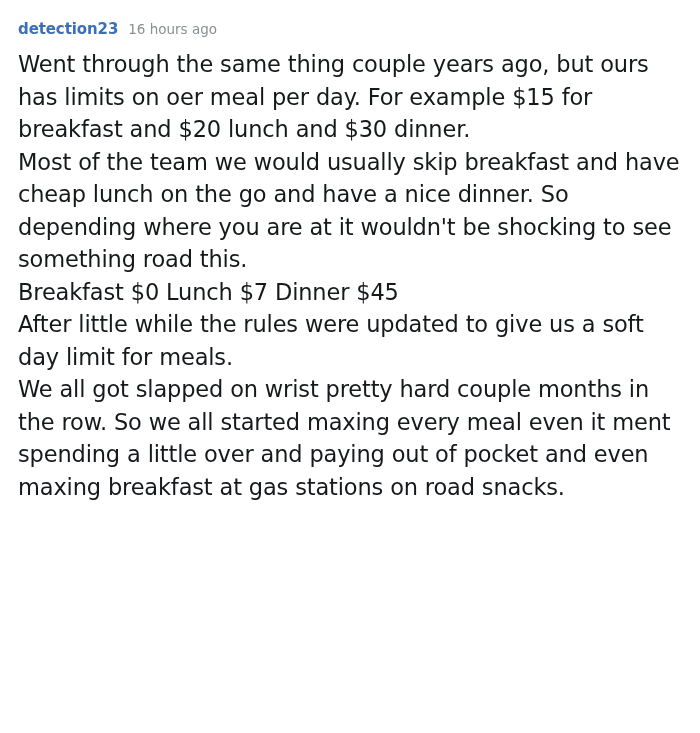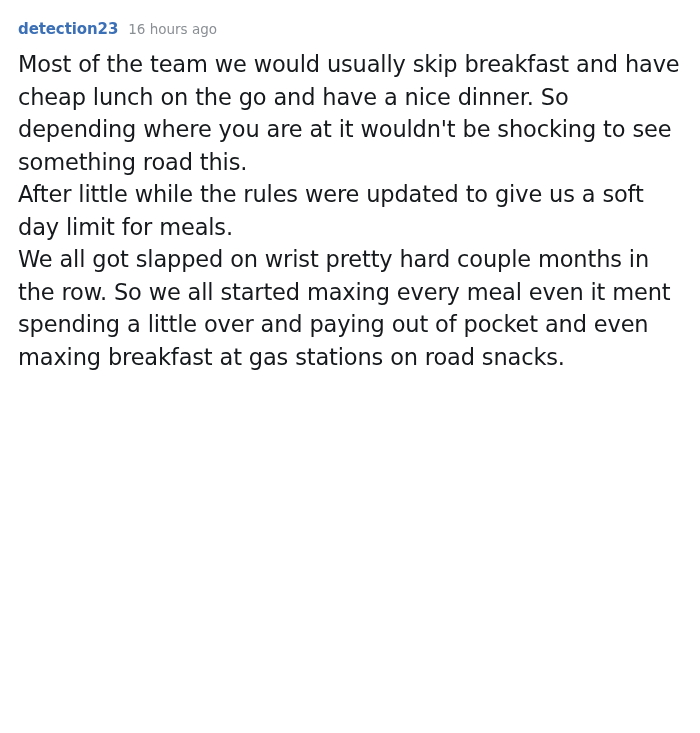--- a/index.html
+++ b/index.html
@@ -52,17 +52,19 @@
 </style>
 </head>
 <body>
 
 <div class="comment">
   <div class="comment-header">
     <span class="author">detection23</span>
     <span class="timestamp">16 hours ago</span>
   </div>
   <div class="comment-body">
+    <p>Went through the same thing couple years ago, but ours has limits on oer meal per day. For example $15 for breakfast and $20 lunch and $30 dinner.</p>
     <p>Most of the team we would usually skip breakfast and have cheap lunch on the go and have a nice dinner. So depending where you are at it wouldn't be shocking to see something road this.</p>
+    <p>Breakfast $0 Lunch $7 Dinner $45</p>
     <p>After little while the rules were updated to give us a soft day limit for meals.</p>
     <p>We all got slapped on wrist pretty hard couple months in the row. So we all started maxing every meal even it ment spending a little over and paying out of pocket and even maxing breakfast at gas stations on road snacks.</p>
   </div>
 </div>
 
 </body></html>

